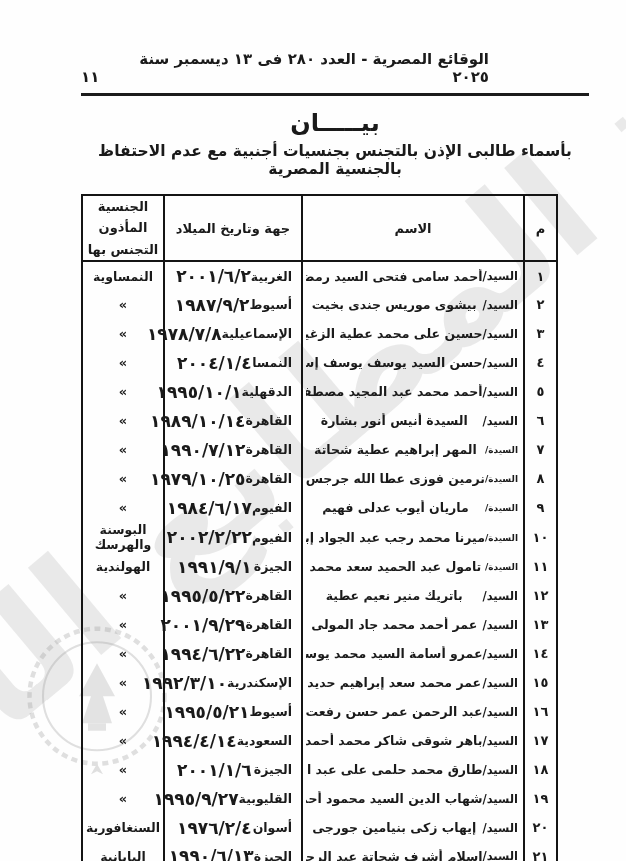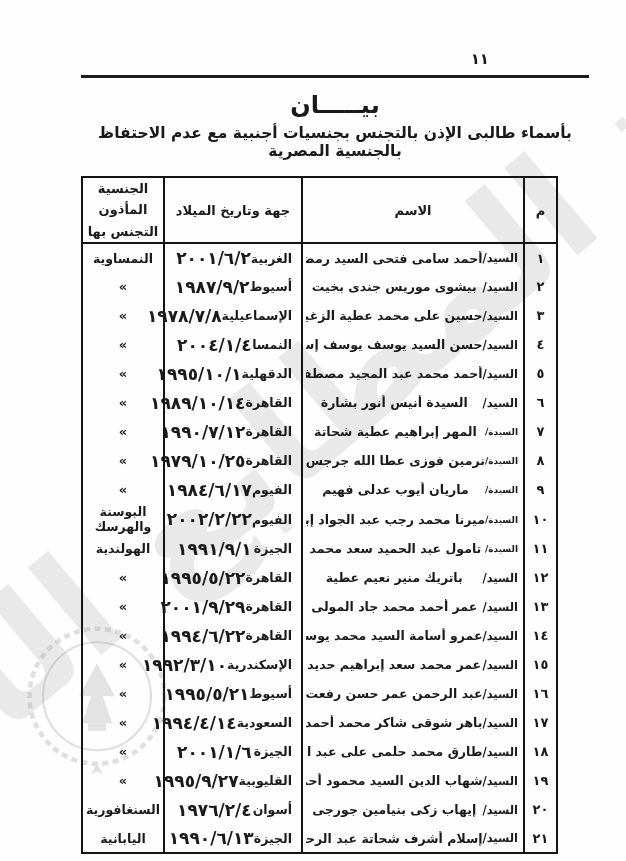--- a/index.html
+++ b/index.html
@@ -80,20 +80,21 @@
       <circle cx="50" cy="52" r="36" fill="none" stroke="#9a9a9a" stroke-width="1.4"></circle>
       <path d="M50 30 L38 52 L46 52 L40 70 L60 70 L54 52 L62 52 Z" fill="#a8a8a8"></path>
       <rect x="44" y="70" width="12" height="5" fill="#a8a8a8"></rect>
       <path d="M46 104 L50 97 L54 104 L50 102 Z" fill="#9a9a9a"></path>
     </svg>
   </div>
 
   <div class="content">
 
     <div class="masthead">
+      <span>الوقائع المصرية - العدد ٢٨٠ فى ١٣ ديسمبر سنة ٢٠٢٥</span>
       <span class="pnum">١١</span>
     </div>
     <hr class="rule">
 
     <h1 class="doc-title">بيـــــان</h1>
     <h2 class="doc-subtitle">بأسماء طالبى الإذن بالتجنس بجنسيات أجنبية مع عدم الاحتفاظ بالجنسية المصرية</h2>
 
     <table class="gz">
       <colgroup>
         <col class="w-no">

